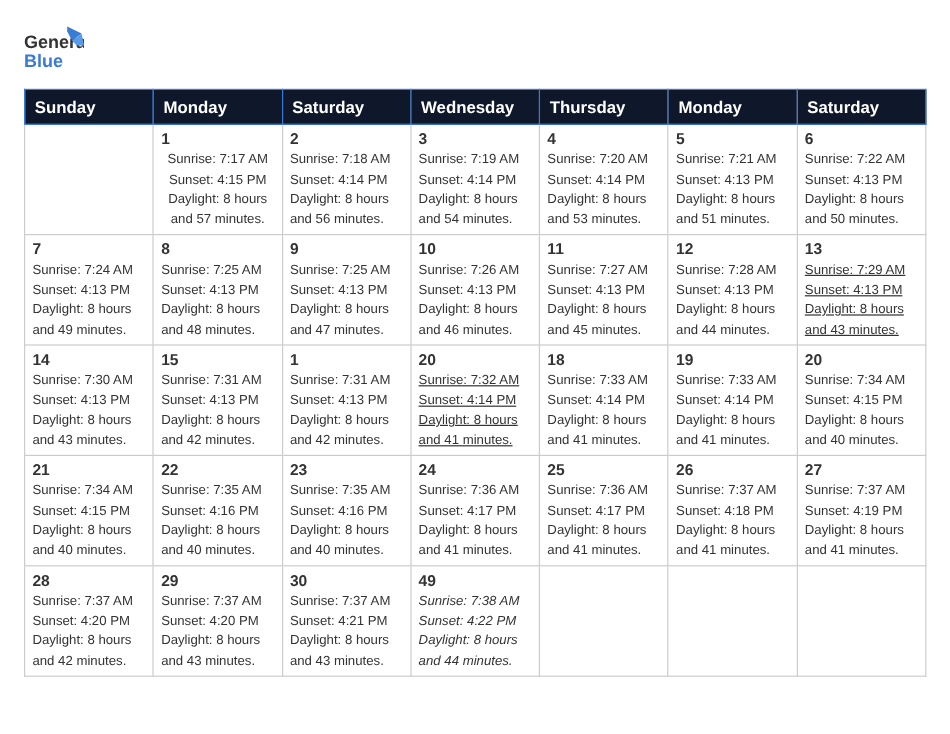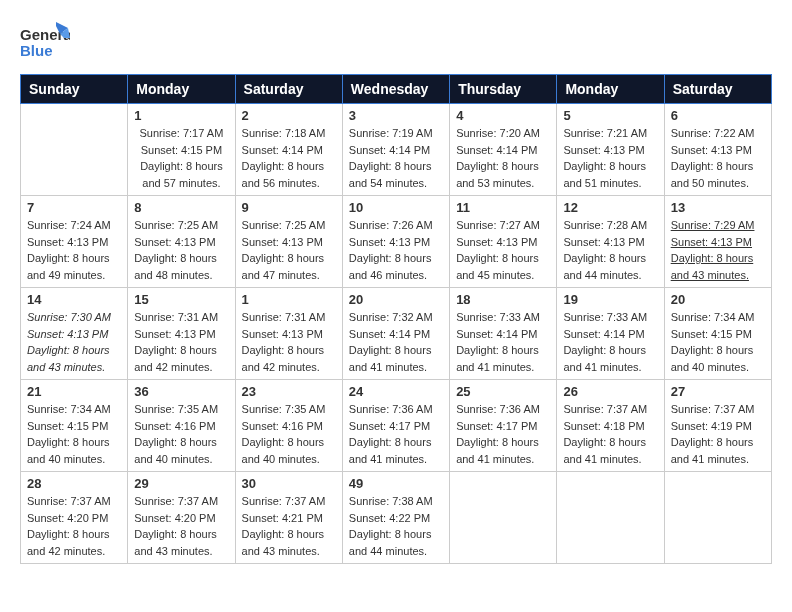--- a/index.html
+++ b/index.html
@@ -195,42 +195,42 @@
           <span class="day-number">13</span>
           <div class="day-info" style="white-space: pre-line; text-decoration: underline;">Sunrise: 7:29 AM
 Sunset: 4:13 PM
 Daylight: 8 hours
 and 43 minutes.</div>
         </td>
       </tr>
       <tr>
         <td>
           <span class="day-number">14</span>
-          <div class="day-info" style="white-space: pre-line; font-style: italic;">Sunrise: 7:30 AM
+          <div class="day-info" style="white-space: pre-line;">Sunrise: 7:30 AM
 Sunset: 4:13 PM
 Daylight: 8 hours
 and 43 minutes.</div>
         </td>
         <td>
           <span class="day-number">15</span>
           <div class="day-info" style="white-space: pre-line;">Sunrise: 7:31 AM
 Sunset: 4:13 PM
 Daylight: 8 hours
 and 42 minutes.</div>
         </td>
         <td>
           <span class="day-number">1</span>
           <div class="day-info" style="white-space: pre-line;">Sunrise: 7:31 AM
 Sunset: 4:13 PM
 Daylight: 8 hours
 and 42 minutes.</div>
         </td>
         <td>
           <span class="day-number">20</span>
-          <div class="day-info" style="white-space: pre-line;">Sunrise: 7:32 AM
+          <div class="day-info" style="white-space: pre-line; text-decoration: underline;">Sunrise: 7:32 AM
 Sunset: 4:14 PM
 Daylight: 8 hours
 and 41 minutes.</div>
         </td>
         <td>
           <span class="day-number">18</span>
           <div class="day-info" style="white-space: pre-line;">Sunrise: 7:33 AM
 Sunset: 4:14 PM
 Daylight: 8 hours
 and 41 minutes.</div>
@@ -252,21 +252,21 @@
       </tr>
       <tr>
         <td>
           <span class="day-number">21</span>
           <div class="day-info" style="white-space: pre-line;">Sunrise: 7:34 AM
 Sunset: 4:15 PM
 Daylight: 8 hours
 and 40 minutes.</div>
         </td>
         <td>
-          <span class="day-number">36</span>
+          <span class="day-number">22</span>
           <div class="day-info" style="white-space: pre-line;">Sunrise: 7:35 AM
 Sunset: 4:16 PM
 Daylight: 8 hours
 and 40 minutes.</div>
         </td>
         <td>
           <span class="day-number">23</span>
           <div class="day-info" style="white-space: pre-line;">Sunrise: 7:35 AM
 Sunset: 4:16 PM
 Daylight: 8 hours
@@ -318,21 +318,21 @@
         </td>
         <td>
           <span class="day-number">30</span>
           <div class="day-info" style="white-space: pre-line;">Sunrise: 7:37 AM
 Sunset: 4:21 PM
 Daylight: 8 hours
 and 43 minutes.</div>
         </td>
         <td>
           <span class="day-number">49</span>
-          <div class="day-info" style="white-space: pre-line;">Sunrise: 7:38 AM
+          <div class="day-info" style="white-space: pre-line; font-style: italic;">Sunrise: 7:38 AM
 Sunset: 4:22 PM
 Daylight: 8 hours
 and 44 minutes.</div>
         </td>
         <td class="empty-cell"></td>
         <td class="empty-cell"></td>
         <td class="empty-cell"></td>
       </tr>
     </tbody>
 </table>

